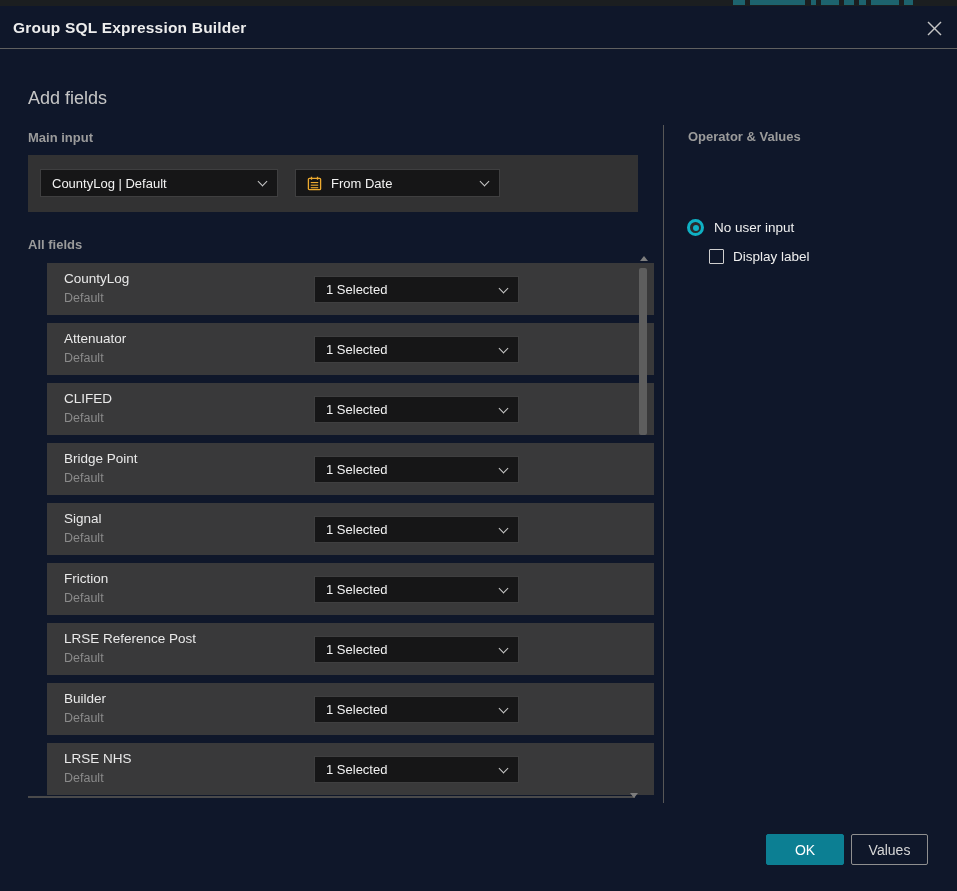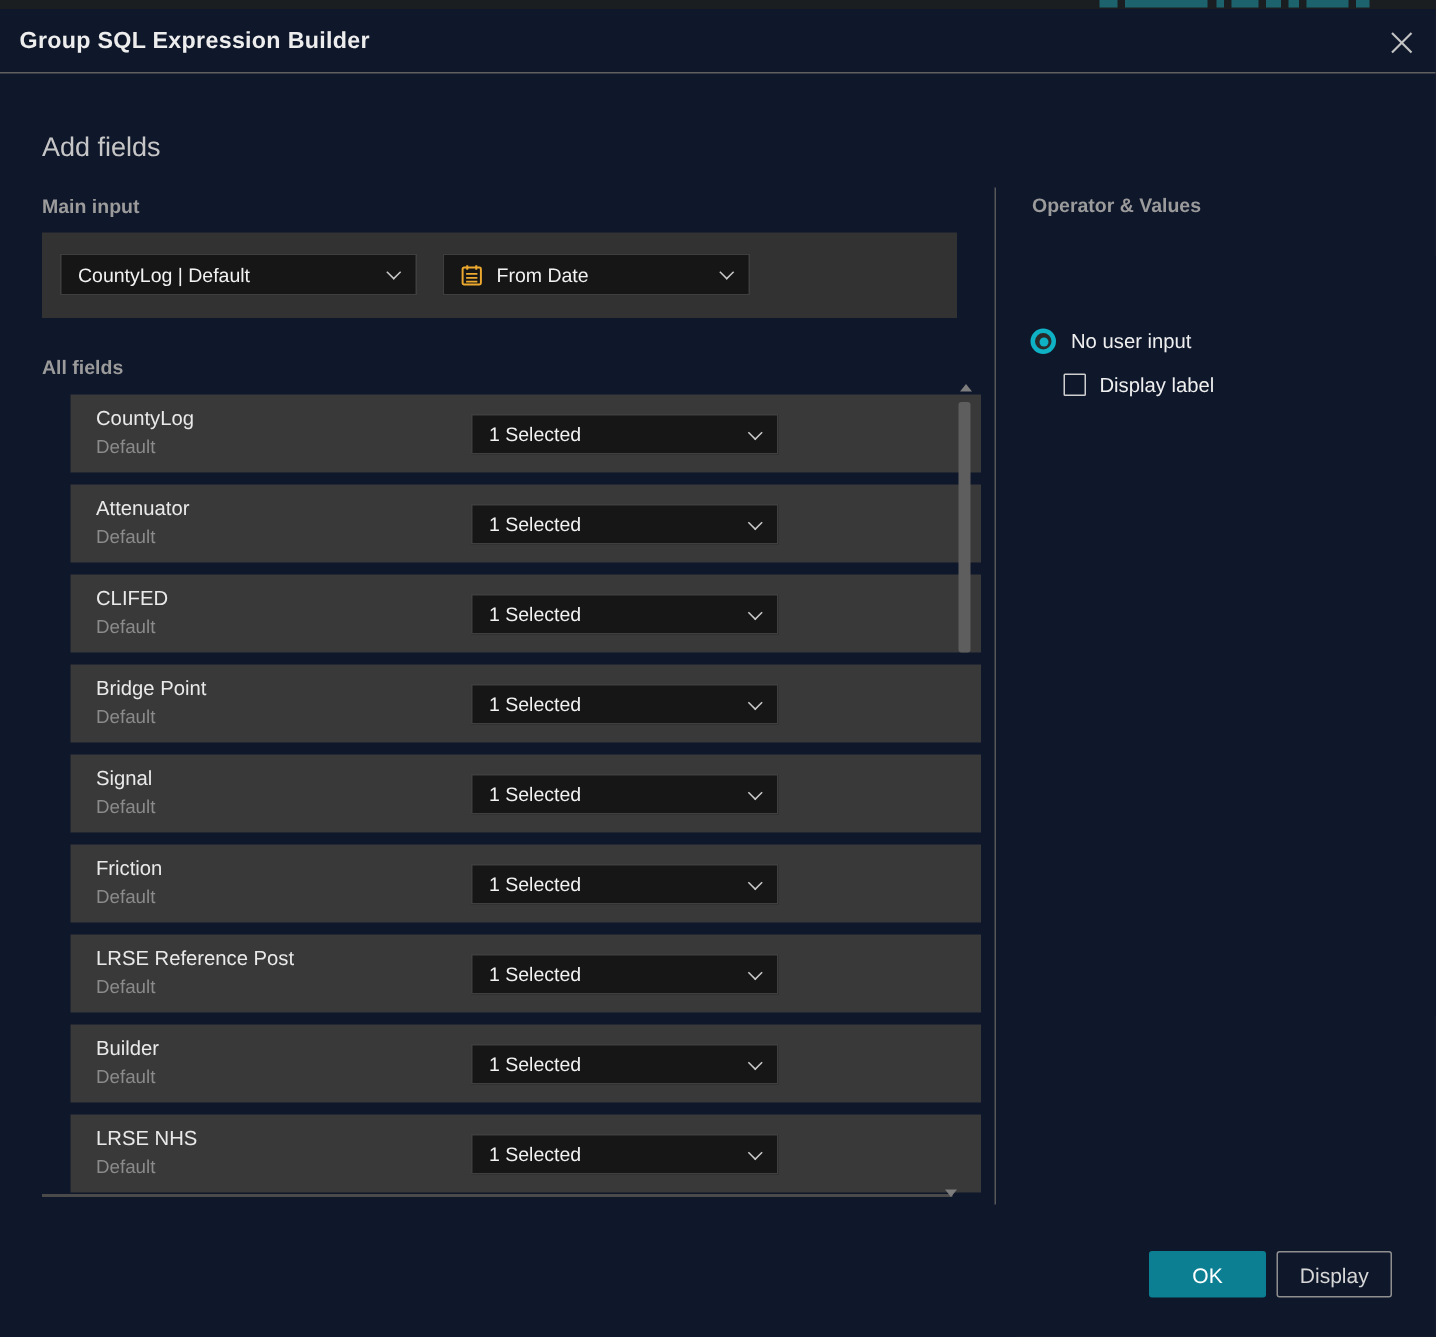--- a/index.html
+++ b/index.html
@@ -224,15 +224,15 @@
     <span class="radio selected" id="no-user-input-radio"></span>
     <span class="radio-label">No user input</span>
   </div>
 
   <div class="check-row">
     <span class="checkbox"></span>
     <span class="check-label">Display label</span>
   </div>
 
   <div class="btn btn-ok">OK</div>
-  <div class="btn btn-cancel">Display</div>
+  <div class="btn btn-cancel">Values</div>
 
 </div>
 
 </body></html>

